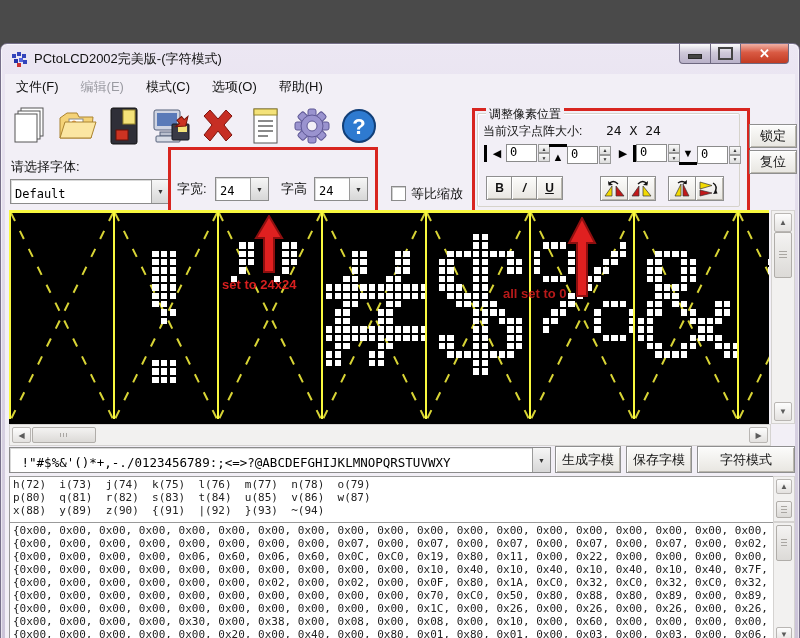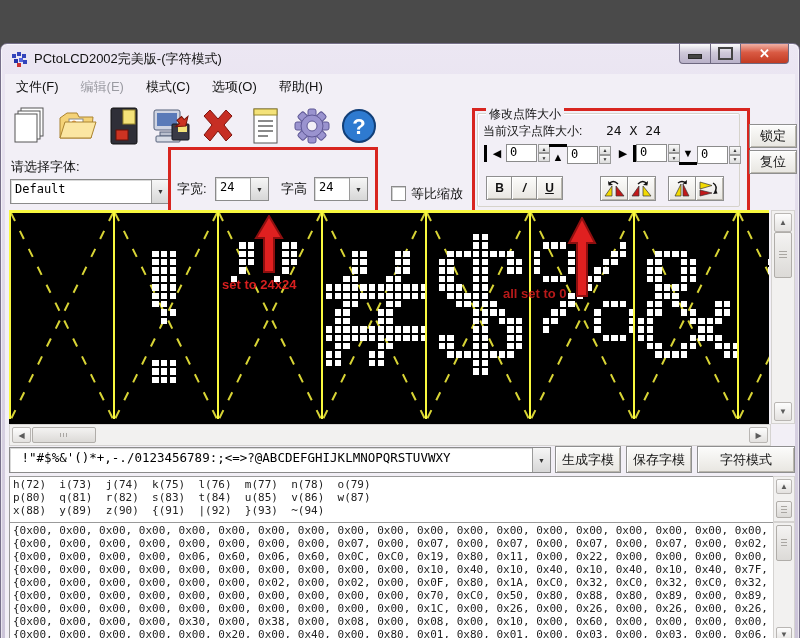--- a/index.html
+++ b/index.html
@@ -23,21 +23,21 @@
   .menubar{position:absolute;left:4px;top:30px;right:4px;height:26px;background:#f2eff6;border-bottom:1px solid #d8d4de;display:flex;align-items:center;}
   .menu-item{font-size:13px;color:#111;padding:4px 11px;}
   .menu-item.disabled{color:#9b9ba2;}
   
   .client{position:absolute;left:4px;top:56px;right:4px;bottom:6px;background:#f2eff6;}
   
   .toolbar{position:absolute;left:4px;top:4px;height:46px;display:flex;gap:5px;}
   .tb-icon{width:42px;height:44px;display:flex;align-items:center;justify-content:center;}
   
   .label{font-size:13px;color:#111;position:absolute;}
-  .combo{position:absolute;background:#fff;border:1px solid #8b8b8b;box-shadow:inset 1px 1px 0 #d9d9d9;display:flex;align-items:flex-start;}
+  .combo{position:absolute;background:#fff;border:1px solid #8b8b8b;box-shadow:inset 1px 1px 0 #d9d9d9;display:flex;align-items:flex-end;}
   .combo .val{flex:1;font-size:12px;padding:2px 4px;font-family:"DejaVu Sans Mono",monospace;white-space:pre;overflow:hidden;}
   .combo .drop{width:17px;align-self:stretch;background:linear-gradient(#f6f6f6,#d7d7d7);border-left:1px solid #9a9a9a;
     display:flex;align-items:center;justify-content:center;font-size:7px;color:#333;}
   
   .redbox{position:absolute;border:3px solid #d8251f;}
   .groupbox{position:absolute;border:1px solid #cfccc4;box-shadow:inset 1px 1px 0 #ffffff;border-radius:2px;}
   .groupbox .gb-title{position:absolute;top:-8px;left:8px;background:#f2eff6;padding:0 3px;font-size:12px;color:#111;}
   .btn{background:linear-gradient(#fcfcfb,#e8e6e1);border:1px solid #8f8f8f;box-shadow:inset 1px 1px 0 #fff, inset -1px -1px 0 #b9b6ad;
     font-size:13px;color:#111;display:flex;align-items:center;justify-content:center;position:absolute;}
   .smallbtn{font-size:12px;font-weight:bold;}
@@ -199,21 +199,21 @@
           </div>
       </div>
     </div>
 
 
     <div class="checkbox" style="left:386px;top:86px;"></div>
     <div class="label" style="left:406px;top:85px;">等比缩放</div>
 
     <div class="redbox" style="left:467px;top:8px;width:272px;height:101px;">
       <div class="groupbox" style="left:2px;top:2px;width:261px;height:92px;border-color:#d6d3cb;">
-        <div class="gb-title">修改点阵大小</div>
+        <div class="gb-title">调整像素位置</div>
         <div class="label" style="left:5px;top:9px;font-size:12px;">当前汉字点阵大小:</div>
         <div class="label" style="left:128px;top:9px;font-size:13px;font-family:'DejaVu Sans Mono',monospace;">24 X 24</div>
         <div>
             <div class="stepper" style="left: 6px; top: 30px;">
               <span class="stp-icon" style="border-left:3px solid #000;padding-left:1px;font-size:11px;color:#000;">◀</span>
               <span class="stp-field">0</span>
               <span class="spin">
                 <div>▲</div>
                 <div>▼</div>
               </span>

